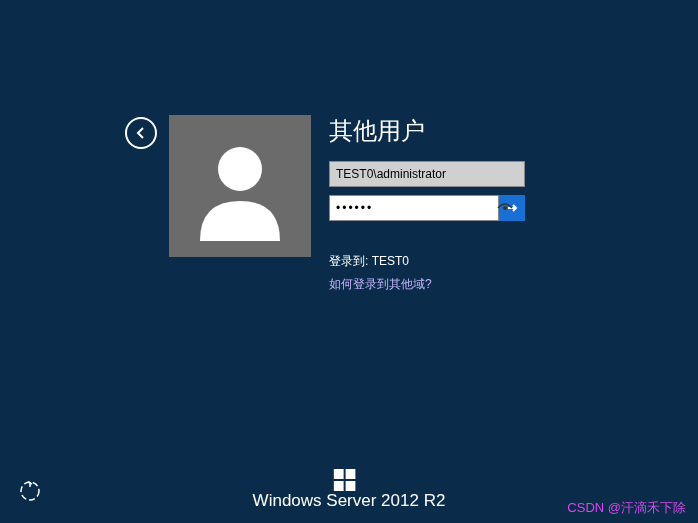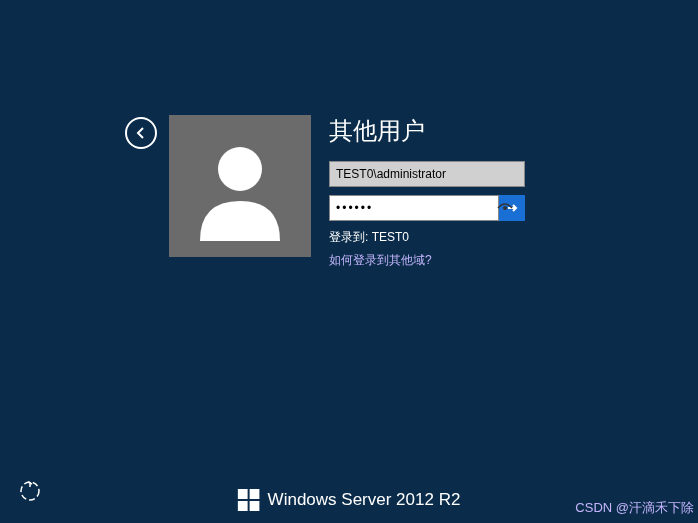--- a/index.html
+++ b/index.html
@@ -96,21 +96,21 @@
       background: #1a6fd4;
       display: flex;
       align-items: center;
       justify-content: center;
       cursor: pointer;
       margin-left: 0;
     }
     .logon-to {
       color: #fff;
       font-size: 12px;
-      margin-top: 0;
+      margin-top: 24px;
     }
     .how-link {
       color: #c4b5fd;
       font-size: 12px;
       margin-top: 6px;
       cursor: pointer;
     }
     .ease-access {
       position: absolute;
       bottom: 18px;
@@ -123,31 +123,32 @@
       cursor: pointer;
     }
     .branding {
       position: absolute;
       bottom: 12px;
       left: 50%;
       transform: translateX(-50%);
       display: flex;
       align-items: center;
       color: #fff;
+      flex-direction: column;
     }
     .win-logo { margin-right: 8px; }
     .brand-text {
       font-size: 17px;
       font-weight: 300;
     }
     .watermark {
       position: absolute;
       bottom: 6px;
-      right: 4px;
-      color: #c4b5fd;
+      right: 12px;
+      color: #d946ef;
       font-size: 13px;
     }
   </style>
 </head>
 <body>
 
 <div class="login-area">
   <div class="back-btn">
     <svg width="16" height="16" viewBox="0 0 16 16">
       <path d="M10 3 L5 8 L10 13" stroke="#fff" stroke-width="2" fill="none"></path>

